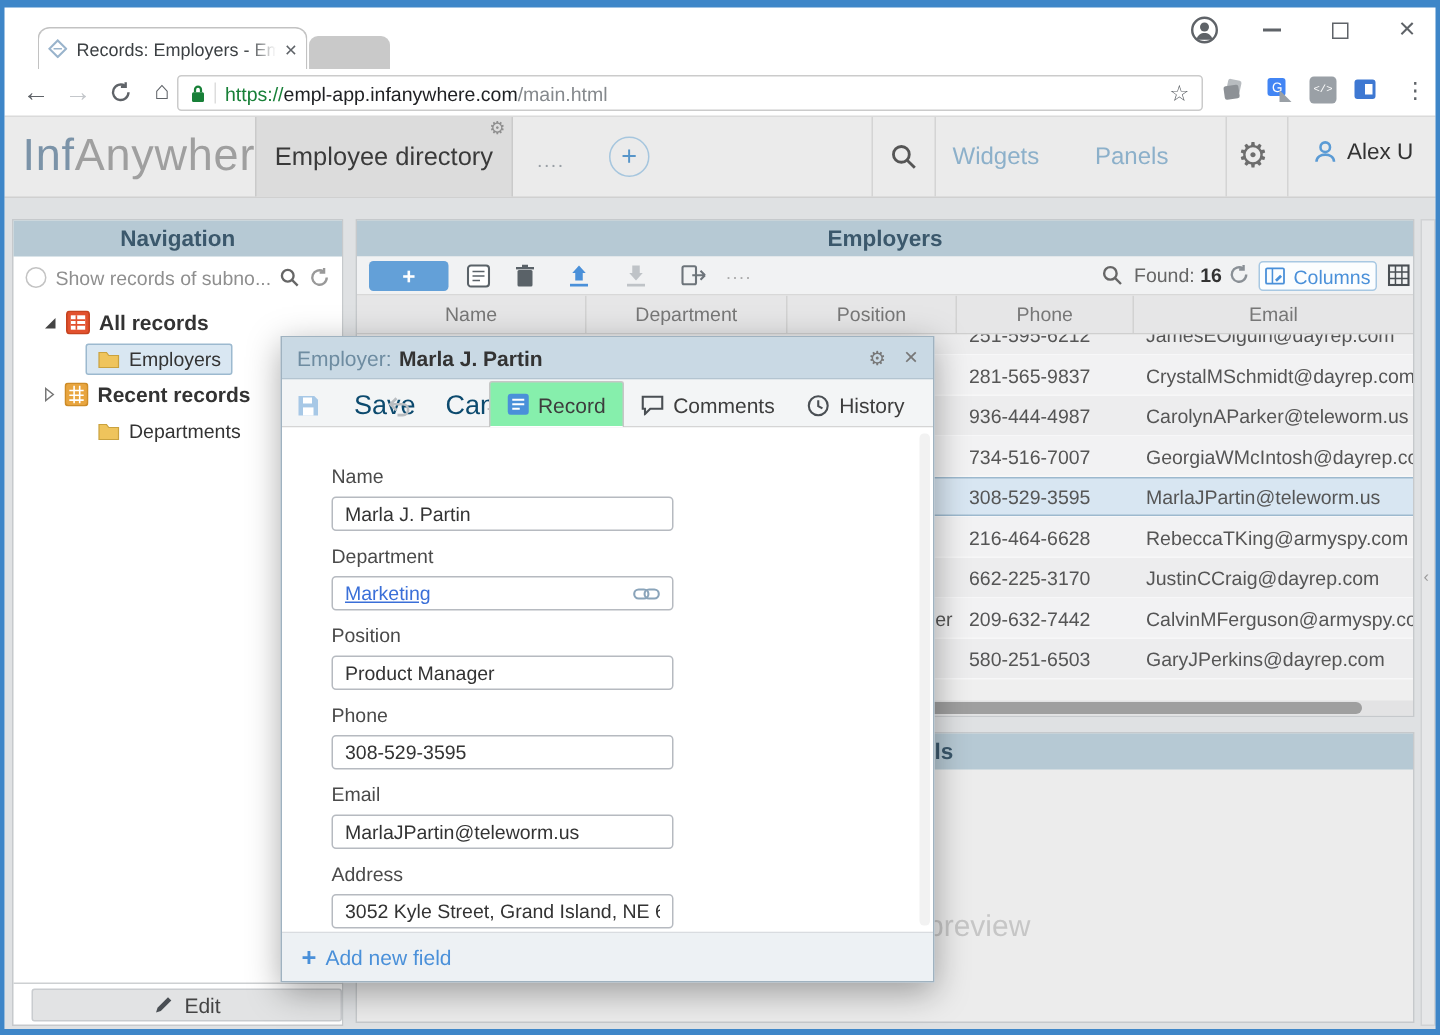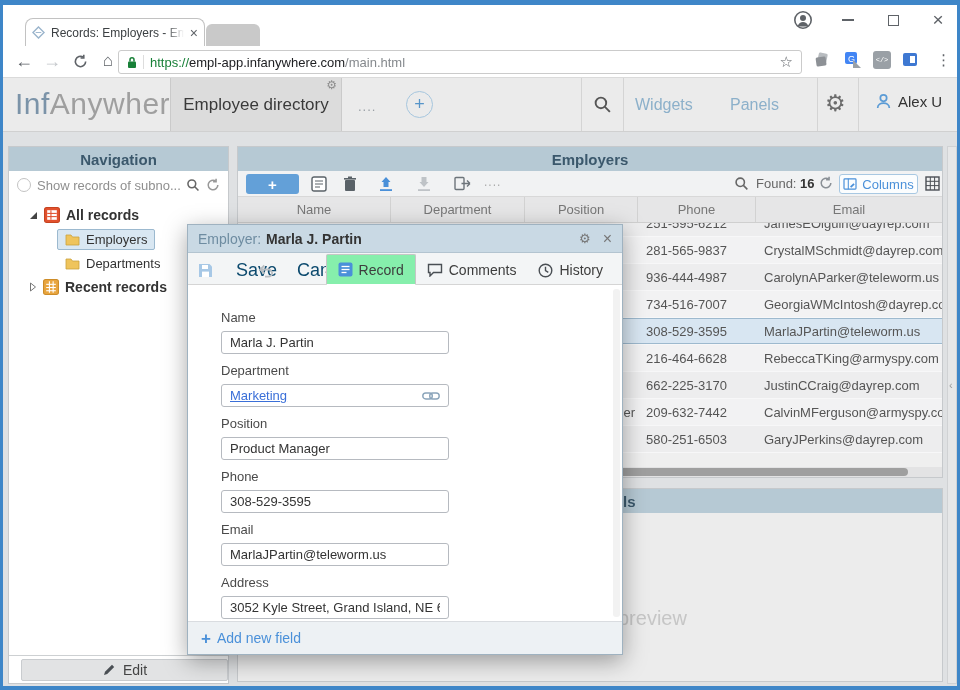--- a/index.html
+++ b/index.html
@@ -307,47 +307,47 @@
         <div class="trow" style="padding-left:48px;">
           <span class="sel-box">
             <span>
               <svg width="15" height="13" viewBox="0 0 15 13">
                   <path d="M1 2h5l1.5 2H14v8H1z" fill="#efc45c" stroke="#caa23e" stroke-width="0.8"></path>
                 </svg>
             </span>
             <span>Employers</span>
           </span>
         </div>
-        <div class="trow" style="padding-left:56px;">
-          <span>
-            <svg width="15" height="13" viewBox="0 0 15 13">
-                <path d="M1 2h5l1.5 2H14v8H1z" fill="#efc45c" stroke="#caa23e" stroke-width="0.8"></path>
-              </svg>
-          </span>
-          <span>Departments</span>
-        </div>
         <div class="trow" style="padding-left:20px;">
           <span>
             <svg width="8" height="10" viewBox="0 0 8 10">
                 <path d="M1.5 1l5 4-5 4z" fill="none" stroke="#777"></path>
               </svg>
           </span>
           <span>
             <svg width="16" height="16" viewBox="0 0 15 15">
                 <rect x="0.5" y="0.5" width="14" height="14" rx="2" fill="#e8a53f" stroke="#cd8c28"></rect>
                 <g stroke="#fff" stroke-width="1">
                   <line x1="3" y1="5" x2="12" y2="5"></line>
                   <line x1="3" y1="8" x2="12" y2="8"></line>
                   <line x1="3" y1="11" x2="12" y2="11"></line>
                   <line x1="6" y1="2" x2="6" y2="13"></line>
                   <line x1="9.5" y1="2" x2="9.5" y2="13"></line>
                 </g>
               </svg>
           </span>
           <span class="bold">Recent records</span>
+        </div>
+        <div class="trow" style="padding-left:56px;">
+          <span>
+            <svg width="15" height="13" viewBox="0 0 15 13">
+                <path d="M1 2h5l1.5 2H14v8H1z" fill="#efc45c" stroke="#caa23e" stroke-width="0.8"></path>
+              </svg>
+          </span>
+          <span>Departments</span>
         </div>
       </div>
       <div class="edit-row">
         <div class="edit-btn">
           <span>
             <svg width="14" height="14" viewBox="0 0 14 14">
                 <path d="M2 12l1-3.2 7-7 2.2 2.2-7 7z" fill="#4a4f54"></path>
               </svg>
           </span>
           <span>Edit</span>

